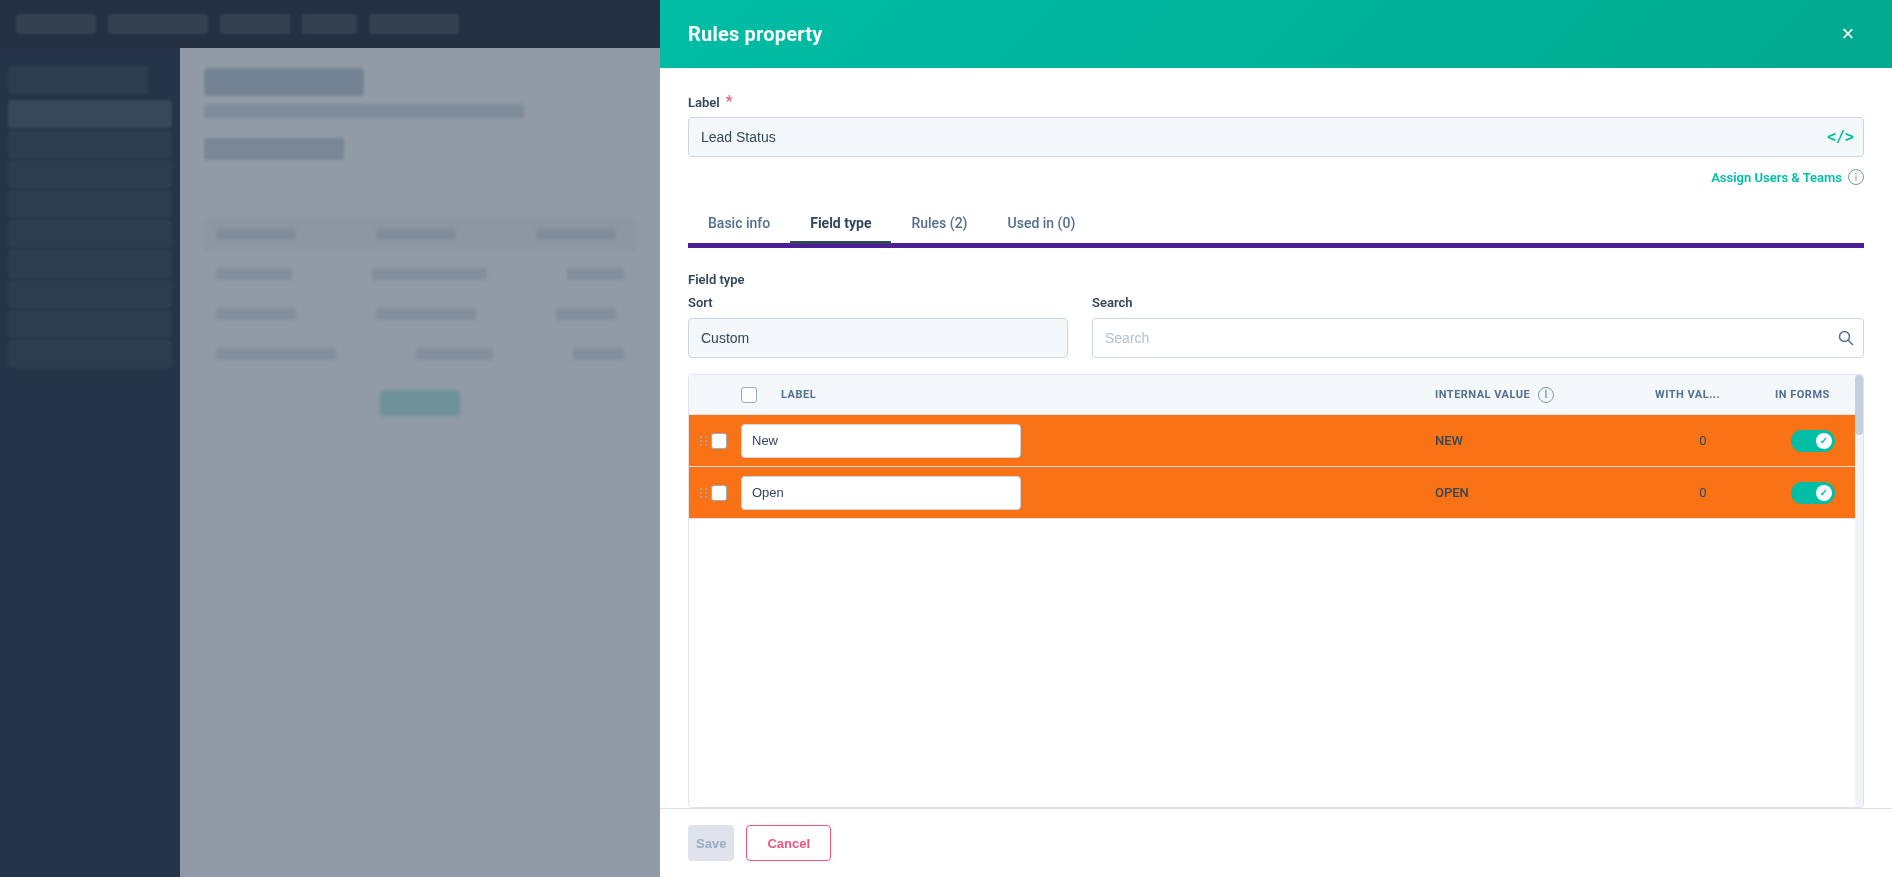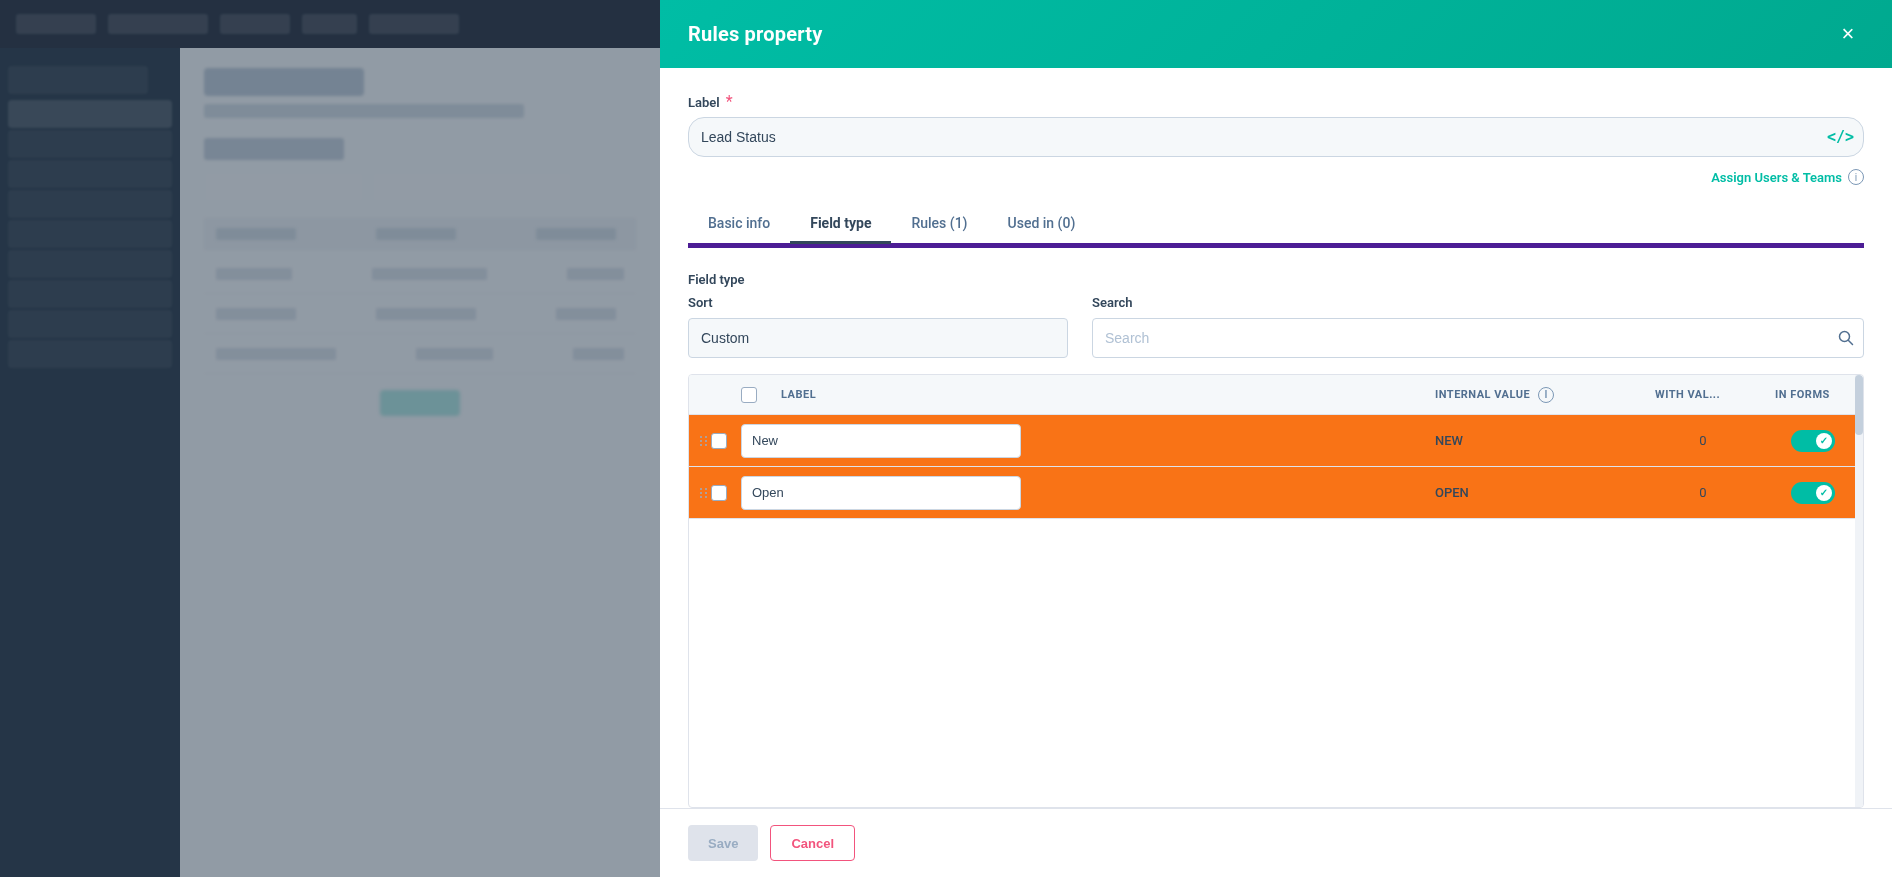--- a/index.html
+++ b/index.html
@@ -187,21 +187,21 @@
       margin-bottom: 6px;
     }
     .label-input-wrapper {
       position: relative;
       margin-bottom: 12px;
     }
     .label-input {
       width: 100%;
       height: 40px;
       border: 1px solid #cbd6e2;
-      border-radius: 16px;
+      border-radius: 4px;
       padding: 0 44px 0 12px;
       font-size: 14px;
       color: #33475b;
       background: #f5f8fa;
       outline: none;
     }
     .code-icon-btn {
       position: absolute;
       right: 10px;
       top: 50%;
@@ -485,21 +485,21 @@
       padding: 16px 28px;
       display: flex;
       align-items: center;
       gap: 12px;
       border-top: 1px solid #dfe3eb;
       background: #fff;
       flex-shrink: 0;
     }
     .btn-save {
       height: 36px;
-      padding: 0 20px;
+      padding: 0 8px;
       background: #dfe3eb;
       color: #99acc2;
       border: none;
       border-radius: 4px;
       font-size: 13px;
       font-weight: 600;
       cursor: not-allowed;
     }
     .btn-cancel {
       height: 36px;
@@ -617,21 +617,21 @@
     </div>
 
     <div class="assign-row">
       <a class="assign-link">Assign Users &amp; Teams</a>
       <span class="info-icon">i</span>
     </div>
 
     <div class="tabs-bar">
       <div class="tab-item">Basic info</div>
       <div class="tab-item active">Field type</div>
-      <div class="tab-item">Rules (1)</div>
+      <div class="tab-item">Rules (2)</div>
       <div class="tab-item">Used in (0)</div>
     </div>
 
     <div class="section-label">Field type</div>
 
     <div class="sort-search-row">
       <div class="sort-col">
         <div class="section-label">Sort</div>
         <input type="text" class="sort-input" value="Custom" style="">
       </div>

